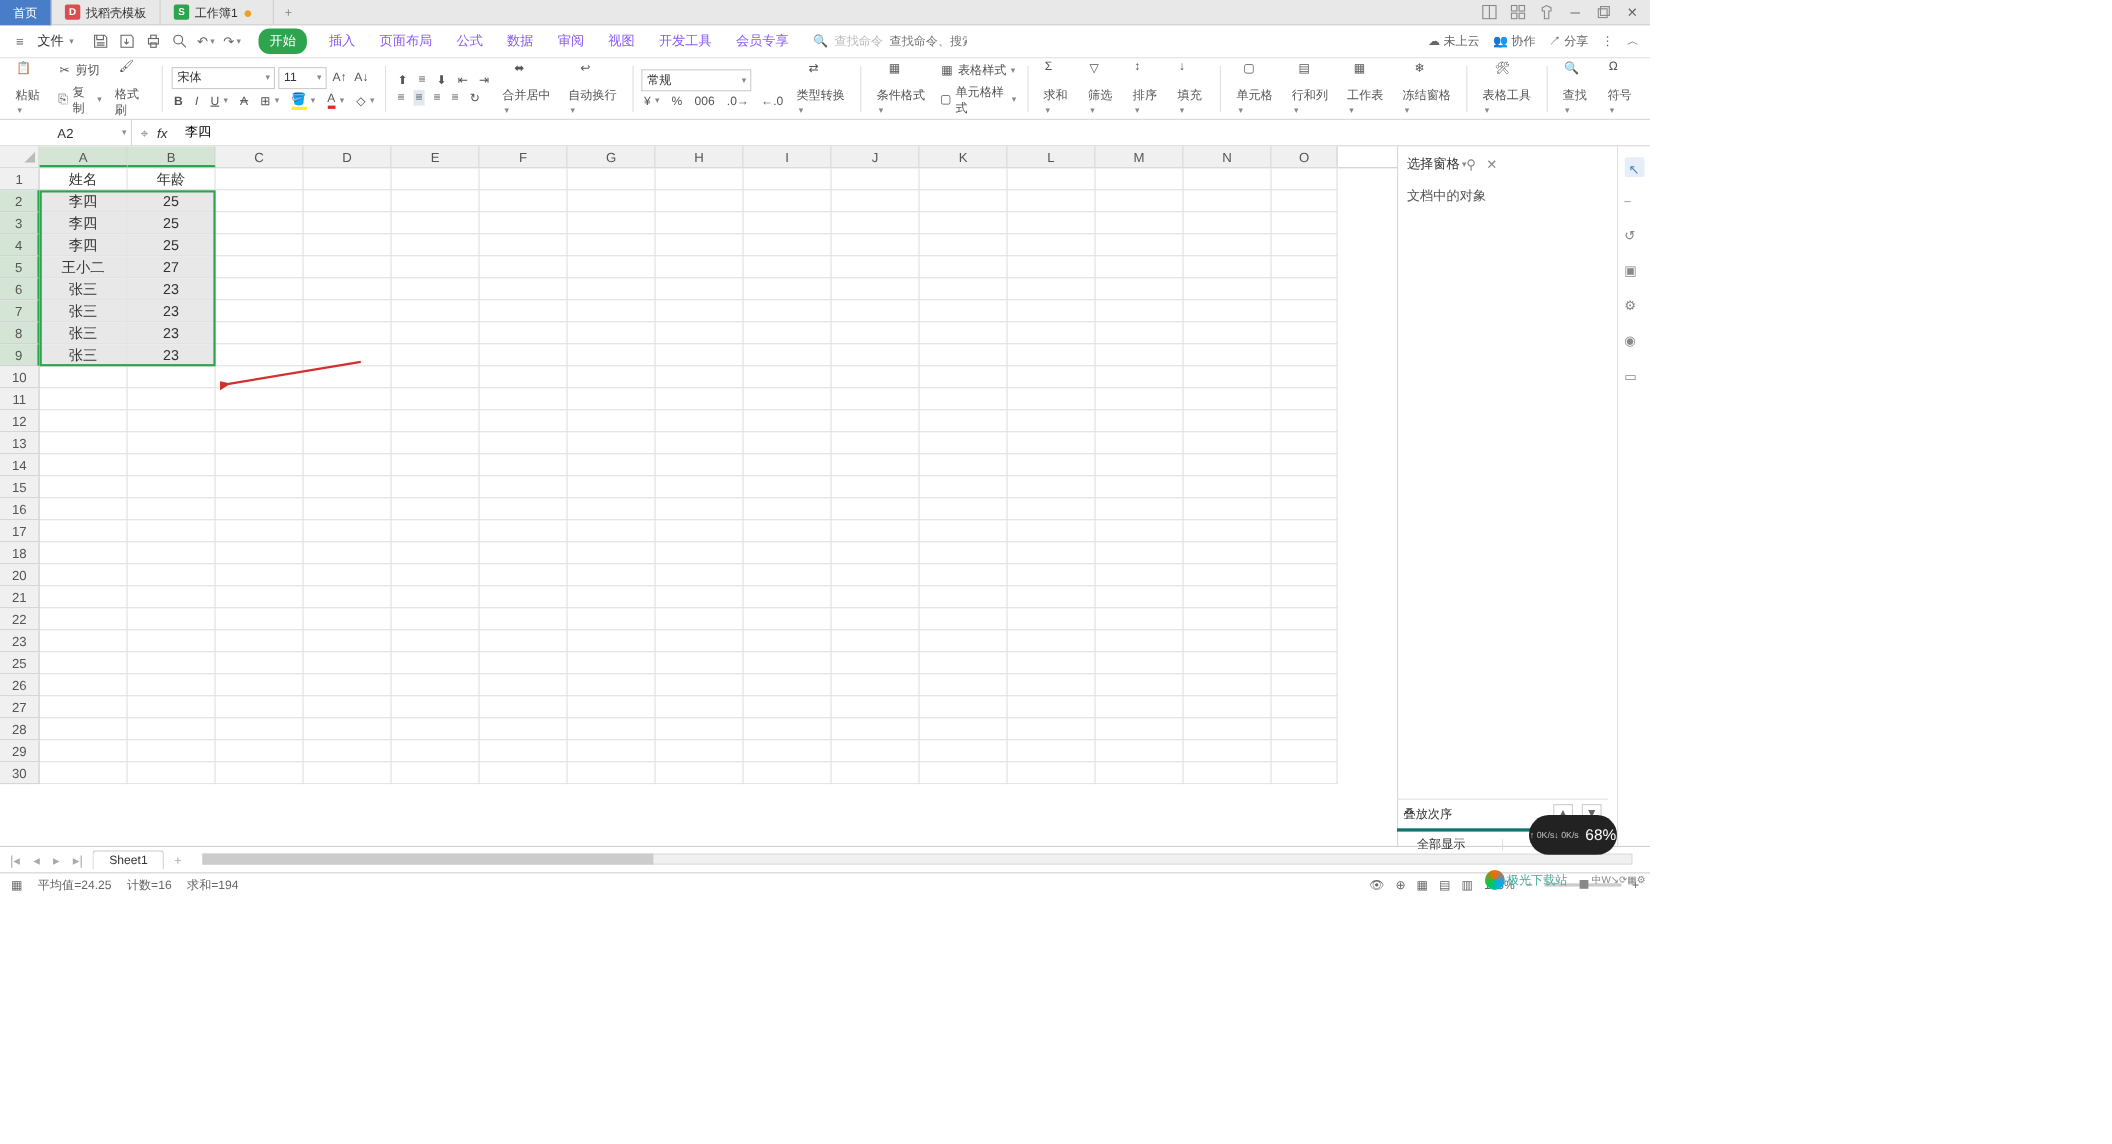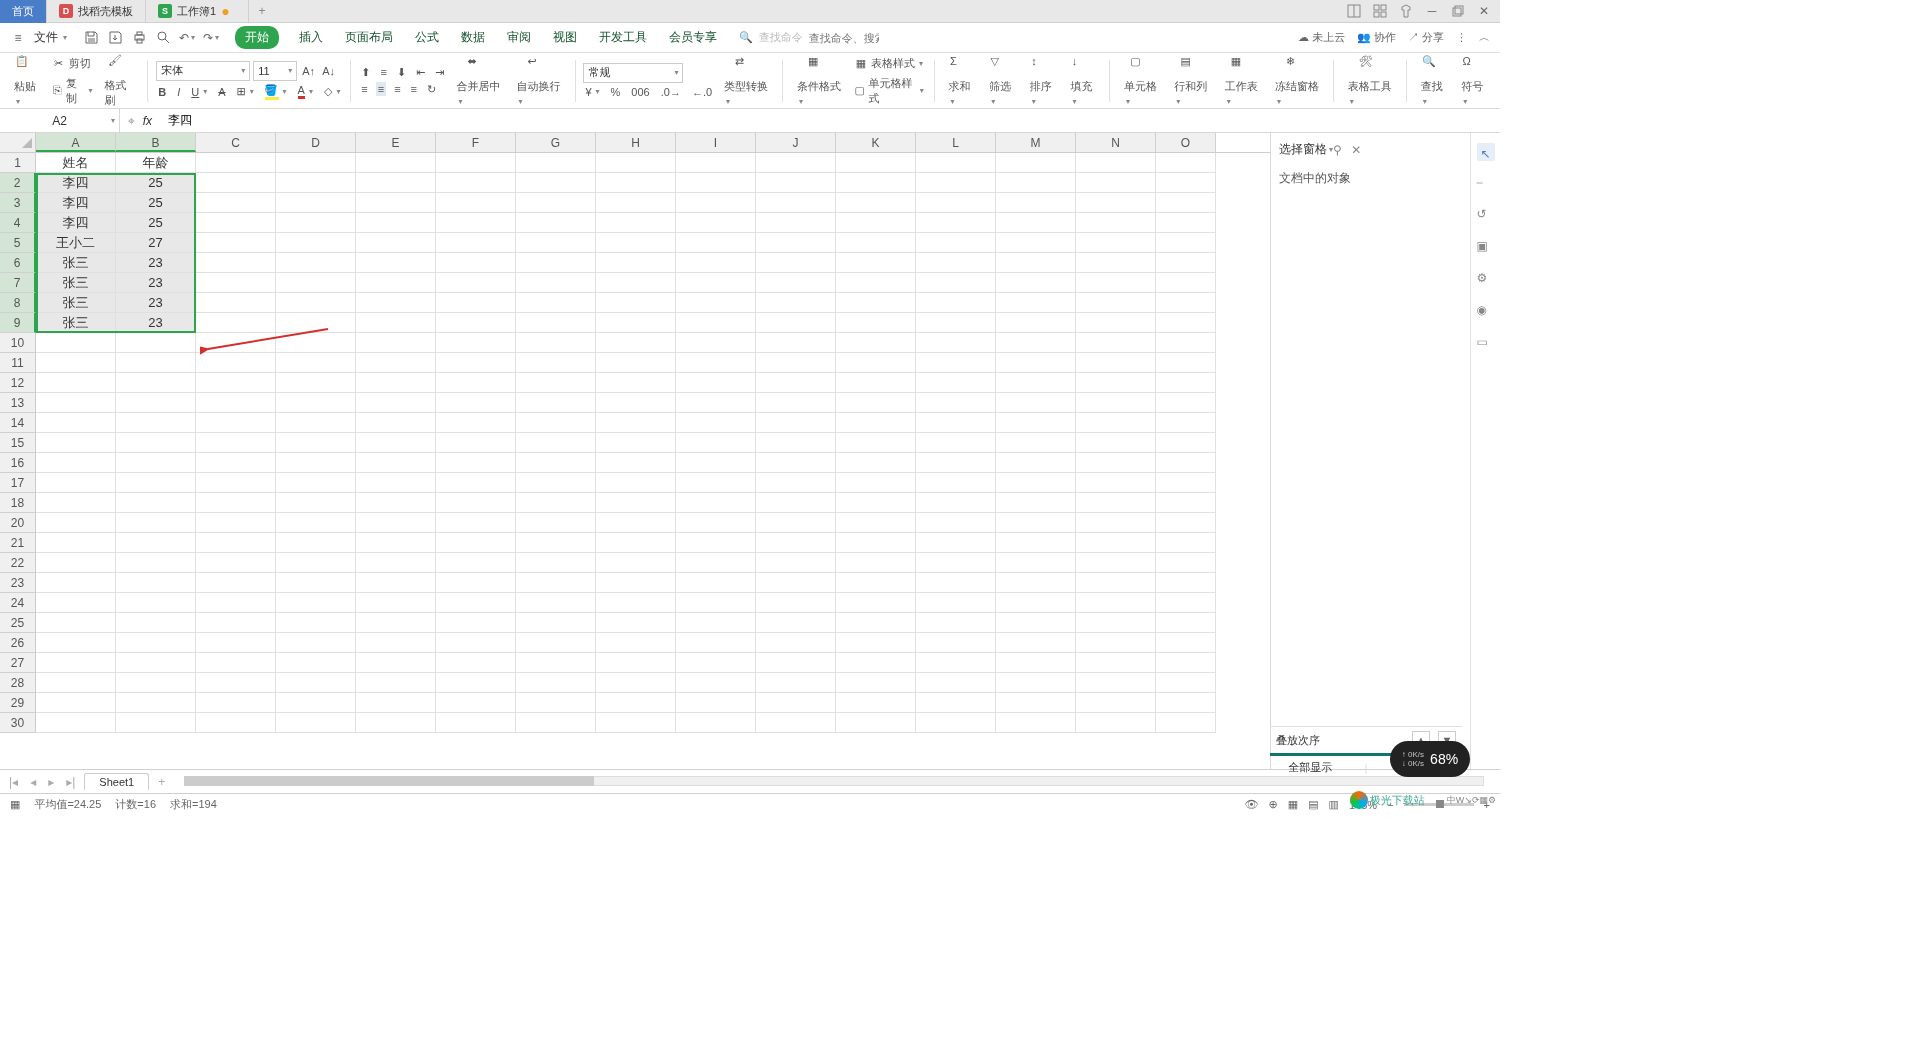--- a/index.html
+++ b/index.html
@@ -11,21 +11,21 @@
 .win-controls{margin-left:auto;display:flex;align-items:center;gap:10px;padding-right:8px;}
 .win-btn{width:16px;height:16px;display:flex;align-items:center;justify-content:center;color:#666;}
 .dirty-dot{color:#f0a020;font-size:14px;margin-right:6px;}
 .new-tab{padding:0 10px;color:#888;}
 
 .menu-bar{height:30px;display:flex;align-items:center;border-bottom:1px solid #e0e0e0;padding:0 10px;gap:2px;}
 .file-menu{display:flex;align-items:center;gap:3px;font-size:12px;padding:2px 6px;}
 .qat{display:flex;align-items:center;gap:8px;margin-left:8px;}
 .qat-icon{width:16px;height:16px;color:#666;display:flex;align-items:center;justify-content:center;}
 .ribbon-tabs{display:flex;align-items:center;gap:18px;margin-left:14px;}
-.ribbon-tab{font-size:12px;color:#14532d;padding:3px 2px;}
+.ribbon-tab{font-size:12px;color:#8b5cf6;padding:3px 2px;}
 .ribbon-tab.active{background:#2ea44f;color:#fff;border-radius:10px;padding:3px 10px;}
 .search-box{display:flex;align-items:center;gap:6px;margin-left:18px;color:#aaa;font-size:11px;}
 .search-box input{border:none;outline:none;font-size:11px;width:70px;color:#888;}
 .menu-right{margin-left:auto;display:flex;align-items:center;gap:12px;font-size:11px;color:#666;}
 
 .ribbon{height:56px;border-bottom:1px solid #d8d8d8;display:flex;align-items:center;padding:0 8px;gap:4px;}
 .rgroup{display:flex;flex-direction:column;align-items:center;padding:0 6px;height:48px;justify-content:center;}
 .rgroup-h{display:flex;align-items:center;gap:3px;}
 .rgroup-v{display:flex;flex-direction:column;gap:2px;align-items:flex-start;}
 .rbtn{display:flex;align-items:center;gap:2px;font-size:11px;color:#555;padding:1px 2px;}
@@ -825,38 +825,20 @@
           <div class="cell" style="width: 80px;"></div>
           <div class="cell" style="width: 80px;"></div>
           <div class="cell" style="width: 80px;"></div>
           <div class="cell" style="width: 80px;"></div>
           <div class="cell" style="width: 80px;"></div>
           <div class="cell" style="width: 80px;"></div>
           <div class="cell" style="width: 80px;"></div>
           <div class="cell" style="width: 60px;"></div>
         </div>
         <div class="row">
-          <div class="rh">24</div>
-          <div class="cell" style="width: 80px;"></div>
-          <div class="cell" style="width: 80px;"></div>
-          <div class="cell" style="width: 80px;"></div>
-          <div class="cell" style="width: 80px;"></div>
-          <div class="cell" style="width: 80px;"></div>
-          <div class="cell" style="width: 80px;"></div>
-          <div class="cell" style="width: 80px;"></div>
-          <div class="cell" style="width: 80px;"></div>
-          <div class="cell" style="width: 80px;"></div>
-          <div class="cell" style="width: 80px;"></div>
-          <div class="cell" style="width: 80px;"></div>
-          <div class="cell" style="width: 80px;"></div>
-          <div class="cell" style="width: 80px;"></div>
-          <div class="cell" style="width: 80px;"></div>
-          <div class="cell" style="width: 60px;"></div>
-        </div>
-        <div class="row">
           <div class="rh">25</div>
           <div class="cell" style="width: 80px;"></div>
           <div class="cell" style="width: 80px;"></div>
           <div class="cell" style="width: 80px;"></div>
           <div class="cell" style="width: 80px;"></div>
           <div class="cell" style="width: 80px;"></div>
           <div class="cell" style="width: 80px;"></div>
           <div class="cell" style="width: 80px;"></div>
           <div class="cell" style="width: 80px;"></div>
           <div class="cell" style="width: 80px;"></div>
@@ -1033,21 +1015,21 @@
     <span>145%</span>
     <span>−</span>
     <div class="zoom-slider">
         <div class="zoom-thumb"></div>
       </div>
     <span>+</span>
   </div>
 </div>
 
 <div class="floating-widget">
-  <div style="font-size:8px;line-height:9px;opacity:.7;display:flex;flex-direction:column;">
+  <div style="font-size:8px;line-height:9px;opacity:.7;display:flex;flex-direction:row;">
       <span>↑ 0K/s</span>
       <span>↓ 0K/s</span>
     </div>
   <span>68%</span>
 </div>
 <div class="logo-brand">
   <span style="width:18px;height:18px;border-radius:50%;background:conic-gradient(#f60,#0af,#0c4,#f60);display:inline-block"></span>
   <span>极光下载站</span>
   <span style="margin-left:20px;font-size:9px;color:#888">中W↘⟳▦⚙</span>
 </div>

